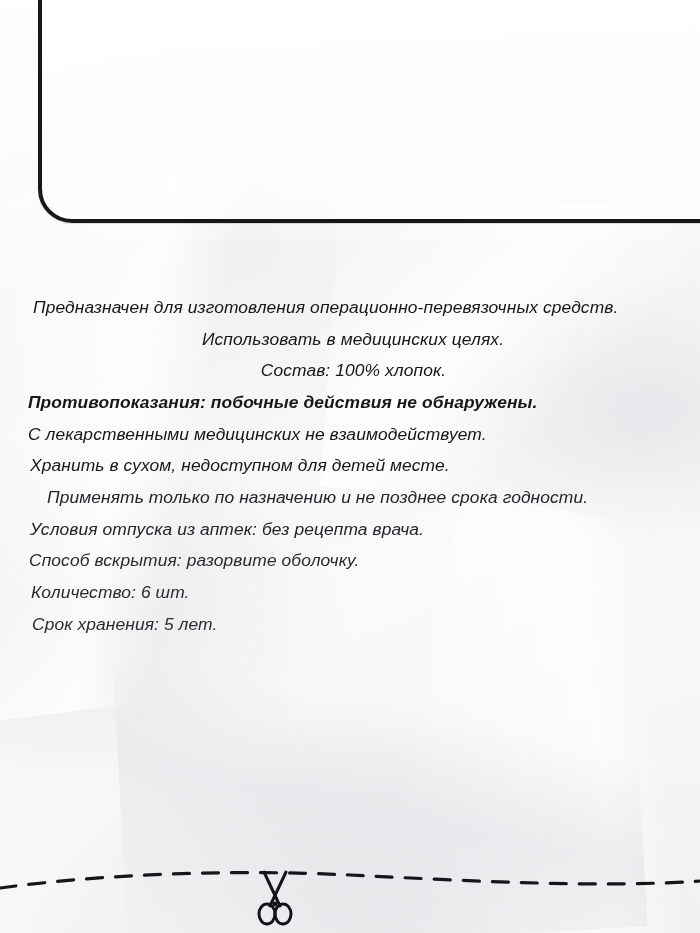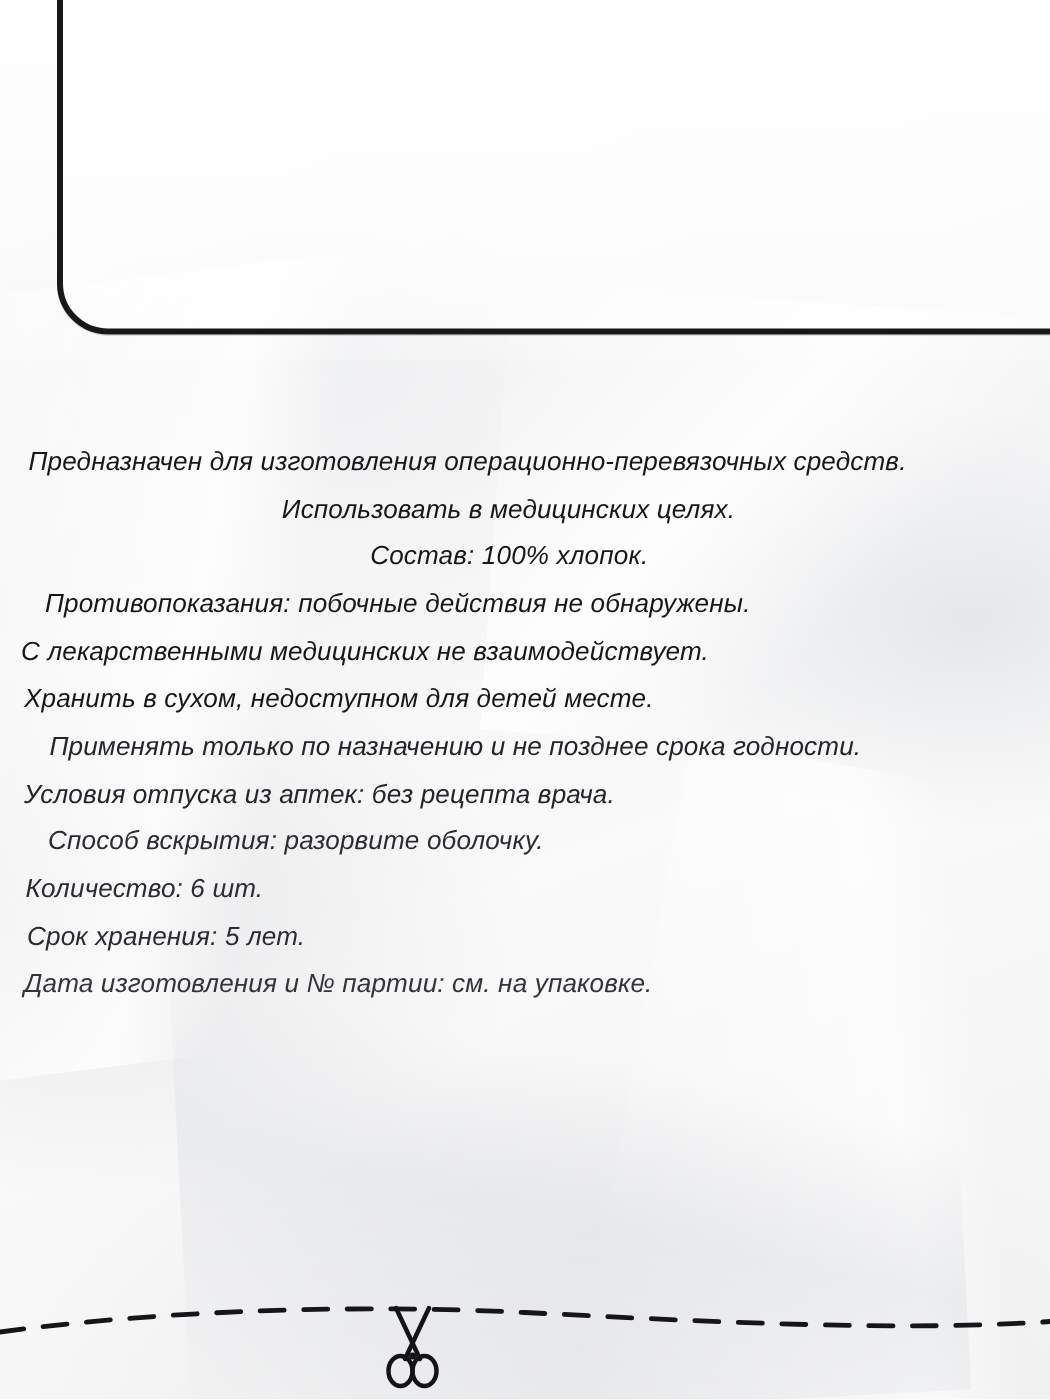--- a/index.html
+++ b/index.html
@@ -72,42 +72,42 @@
     position: absolute;
     left: 38px;
     top: 0;
     width: 662px;
     height: 212px;
   }
 
   
   .instructions {
     position: absolute;
-    left: 14px;
+    left: 28px;
     top: 296px;
     width: 650px;
   }
   .instructions p {
     margin: 0 0 8px 0;
     font-size: 17.4px;
     line-height: 1.36;
     color: #17171a;
     font-style: italic;
     letter-spacing: 0.1px;
     white-space: nowrap;
   }
   .instructions p.i0 { margin-left: 5px; }
   .instructions p.i1 { margin-left: 0px; text-align: center; }
   .instructions p.i2 { margin-left: 1px; text-align: center; }
-  .instructions p.i3 { margin-left: 16px; }
+  .instructions p.i3 { margin-left: 0px; font-weight: bold; }
   .instructions p.i4 { margin-left: 0px; }
   .instructions p.i5 { margin-left: 2px; }
   .instructions p.i6 { margin-left: 19px; }
   .instructions p.i7 { margin-left: 2px; }
-  .instructions p.i8 { margin-left: 18px; font-style: italic; }
+  .instructions p.i8 { margin-left: 1px; font-style: italic; }
   .instructions p.i9 { margin-left: 3px; }
   .instructions p.i10 { margin-left: 4px; }
   .instructions p.i11 { margin-left: 2px; }
 
   
   .instructions p.fade1 { color: #24242a; }
   .instructions p.fade2 { color: #2b2b31; }
   .instructions p.fade3 { color: #33333a; }
 
   
@@ -152,21 +152,20 @@
     <p class="i1">Использовать в медицинских целях.</p>
     <p class="i2">Состав: 100% хлопок.</p>
     <p class="i3">Противопоказания: побочные действия не обнаружены.</p>
     <p class="i4">С лекарственными медицинских не взаимодействует.</p>
     <p class="i5">Хранить в сухом, недоступном для детей месте.</p>
     <p class="i6 fade1">Применять только по назначению и не позднее срока годности.</p>
     <p class="i7 fade1">Условия отпуска из аптек: без рецепта врача.</p>
     <p class="i8 fade2">Способ вскрытия: разорвите оболочку.</p>
     <p class="i9 fade2">Количество: 6 шт.</p>
     <p class="i10 fade2">Срок хранения: 5 лет.</p>
-    <p class="i11 fade3">Дата изготовления и № партии: см. на упаковке.</p>
   </div>
 
   <div class="tear-line">
     <svg width="700" height="40" viewBox="0 0 700 40" xmlns="http://www.w3.org/2000/svg">
       <path d="M0 22 C 120 6, 250 4, 350 9 C 470 15, 600 22, 700 15" fill="none" stroke="#15151a" stroke-width="3.2" stroke-linecap="round" stroke-dasharray="16 13"></path>
     </svg>
   </div>
 
   <div class="scissors">
     <svg width="58" height="62" viewBox="0 0 58 62" xmlns="http://www.w3.org/2000/svg">

